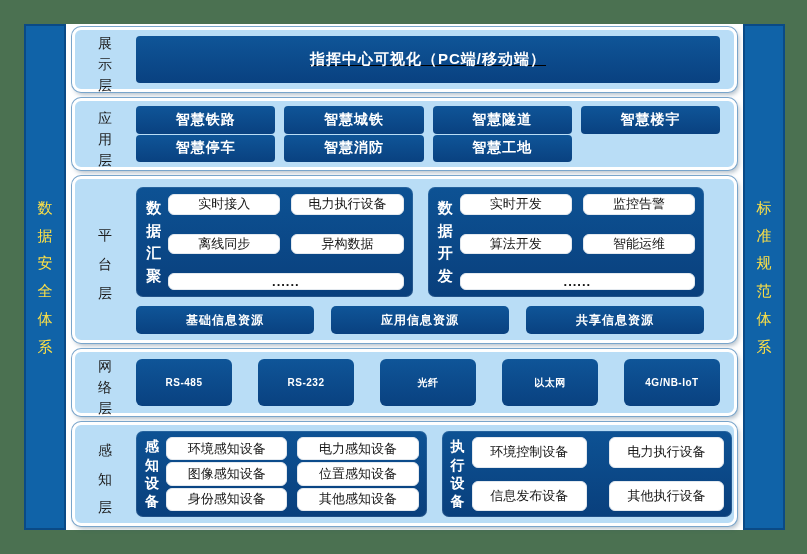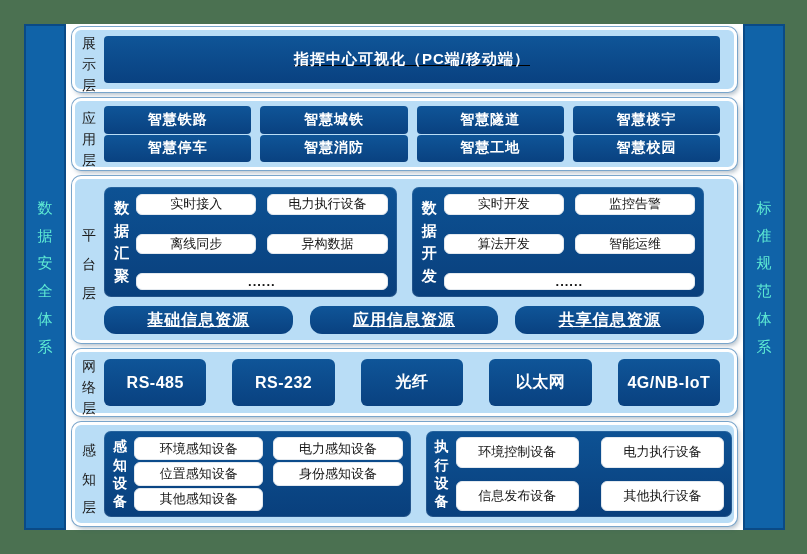--- a/index.html
+++ b/index.html
@@ -4,27 +4,27 @@
 <style>
   html,body{margin:0;padding:0;}
   body{width:807px;height:554px;font-family:"Liberation Sans","DejaVu Sans",sans-serif;}
   .canvas{position:relative;width:807px;height:554px;background:var(--frame_green,#4b7151);overflow:hidden;}
   .content{position:absolute;left:24px;top:24px;width:761px;height:506px;background:#ffffff;
            display:flex;gap:6px;box-sizing:border-box;}
   
   .sidebar{width:42px;flex:none;box-sizing:border-box;background:var(--sidebar_blue,#1063a8);
            border:2px solid #0a4a86;display:flex;align-items:center;justify-content:center;}
   .vtext{display:inline-block;width:1.15em;word-break:break-all;text-align:center;white-space:normal;}
-  .sb{font-size:15px;line-height:1.85;color:#5eead4;}
+  .sb{font-size:15px;line-height:1.85;color:#fde047;}
   
   .center{flex:1;display:flex;flex-direction:column;gap:6px;padding:3px 0 2px;box-sizing:border-box;min-width:0;}
   .panel{display:flex;box-sizing:border-box;background:var(--panel_blue,#b9ddf6);border:3px solid #ffffff;
          border-radius:9px;box-shadow:0 0 0 1px #79a5cb,2px 3px 4px rgba(50,80,110,.35);}
   .p1{height:65px;} .p2{height:72px;} .p3{height:167px;} .p4{height:67px;} .p5{height:104px;}
-  .layer-label{width:28px;flex:none;display:flex;align-items:center;justify-content:center;margin-top:10px;}
+  .layer-label{width:60px;flex:none;display:flex;align-items:center;justify-content:center;margin-top:10px;}
   .ll{font-size:14px;line-height:1.5;color:#1d1d1d;}
   .lh-tall{line-height:2.05;}
   
   .navy{background:linear-gradient(180deg,var(--navy_light,#0f5598) 0%,var(--navy_dark,#094180) 100%);
         color:#ffffff;font-weight:bold;display:flex;align-items:center;justify-content:center;
         border-radius:4px;text-align:center;}
   .p1-body{flex:1;display:flex;padding:6px 14px 6px 1px;min-width:0;text-decoration:underline;}
   .big-box{flex:1;font-size:15px;letter-spacing:1px;}
   .p2-grid{flex:1;display:grid;grid-template-columns:repeat(4,1fr);gap:1px 9px;padding:5px 14px 5px 1px;min-width:0;}
   .app-box{font-size:14px;letter-spacing:1px;}
@@ -36,24 +36,24 @@
   .group-label{flex:none;display:flex;align-items:center;justify-content:center;color:#ffffff;font-weight:bold;}
   .gl-p{font-size:15px;line-height:1.5;}
   .gl-s{font-size:14px;line-height:1.32;}
   .group-grid{flex:1;display:grid;grid-template-columns:1fr 1fr;gap:19px 11px;min-width:0;}
   .pg{grid-template-rows:1fr 1fr .75fr;}
   .white-box{background:#ffffff;border:1px solid #e3e9ef;border-radius:6px;display:flex;align-items:center;
              justify-content:center;font-size:13px;color:#141414;box-sizing:border-box;}
   .span2{grid-column:1/3;}
   .dots{font-weight:bold;letter-spacing:1px;}
   .p3-resources{flex:none;height:28px;display:flex;gap:17px;}
-  .res-box{flex:1;font-size:16px;letter-spacing:1px;border-radius:12px;text-decoration:underline;}
+  .res-box{flex:1;font-size:12px;letter-spacing:1px;border-radius:5px;}
   
   .p4-body{flex:1;display:flex;gap:26px;padding:7px 14px 7px 1px;min-width:0;}
-  .net-box{flex:1;font-size:16px;border-radius:6px;letter-spacing:.5px;}
+  .net-box{flex:1;font-size:10px;border-radius:6px;letter-spacing:.5px;}
   
   .p5-body{flex:1;display:flex;gap:15px;padding:6px 2px 6px 1px;min-width:0;}
   .sg{padding:6px 8px;}
   .sgl{grid-template-rows:repeat(3,1fr);gap:2px 10px;}
   .sgr{grid-template-rows:1fr 1fr;gap:13px 22px;text-align:right;}
 </style>
 </head>
 <body>
 
 <div class="canvas">
@@ -79,21 +79,20 @@
           <span class="vtext ll">应用层</span>
         </div>
         <div class="p2-grid">
           <div class="navy app-box">智慧铁路</div>
           <div class="navy app-box">智慧城铁</div>
           <div class="navy app-box">智慧隧道</div>
           <div class="navy app-box">智慧楼宇</div>
           <div class="navy app-box">智慧停车</div>
           <div class="navy app-box">智慧消防</div>
           <div class="navy app-box">智慧工地</div>
-          <div class="navy app-box">智慧校园</div>
         </div>
       </section>
 
       <section class="panel p3">
         <div class="layer-label">
           <span class="vtext ll lh-tall">平台层</span>
         </div>
         <div class="p3-body">
           <div class="p3-groups">
 
@@ -151,20 +150,21 @@
         </div>
         <div class="p5-body">
 
           <div class="group sg">
             <div class="group-label">
               <span class="vtext gl-s">感知设备</span>
             </div>
             <div class="group-grid sgl">
               <div class="white-box">环境感知设备</div>
               <div class="white-box">电力感知设备</div>
+              <div class="white-box">图像感知设备</div>
               <div class="white-box">位置感知设备</div>
               <div class="white-box">身份感知设备</div>
               <div class="white-box">其他感知设备</div>
             </div>
           </div>
 
           <div class="group sg">
             <div class="group-label">
               <span class="vtext gl-s">执行设备</span>
             </div>

